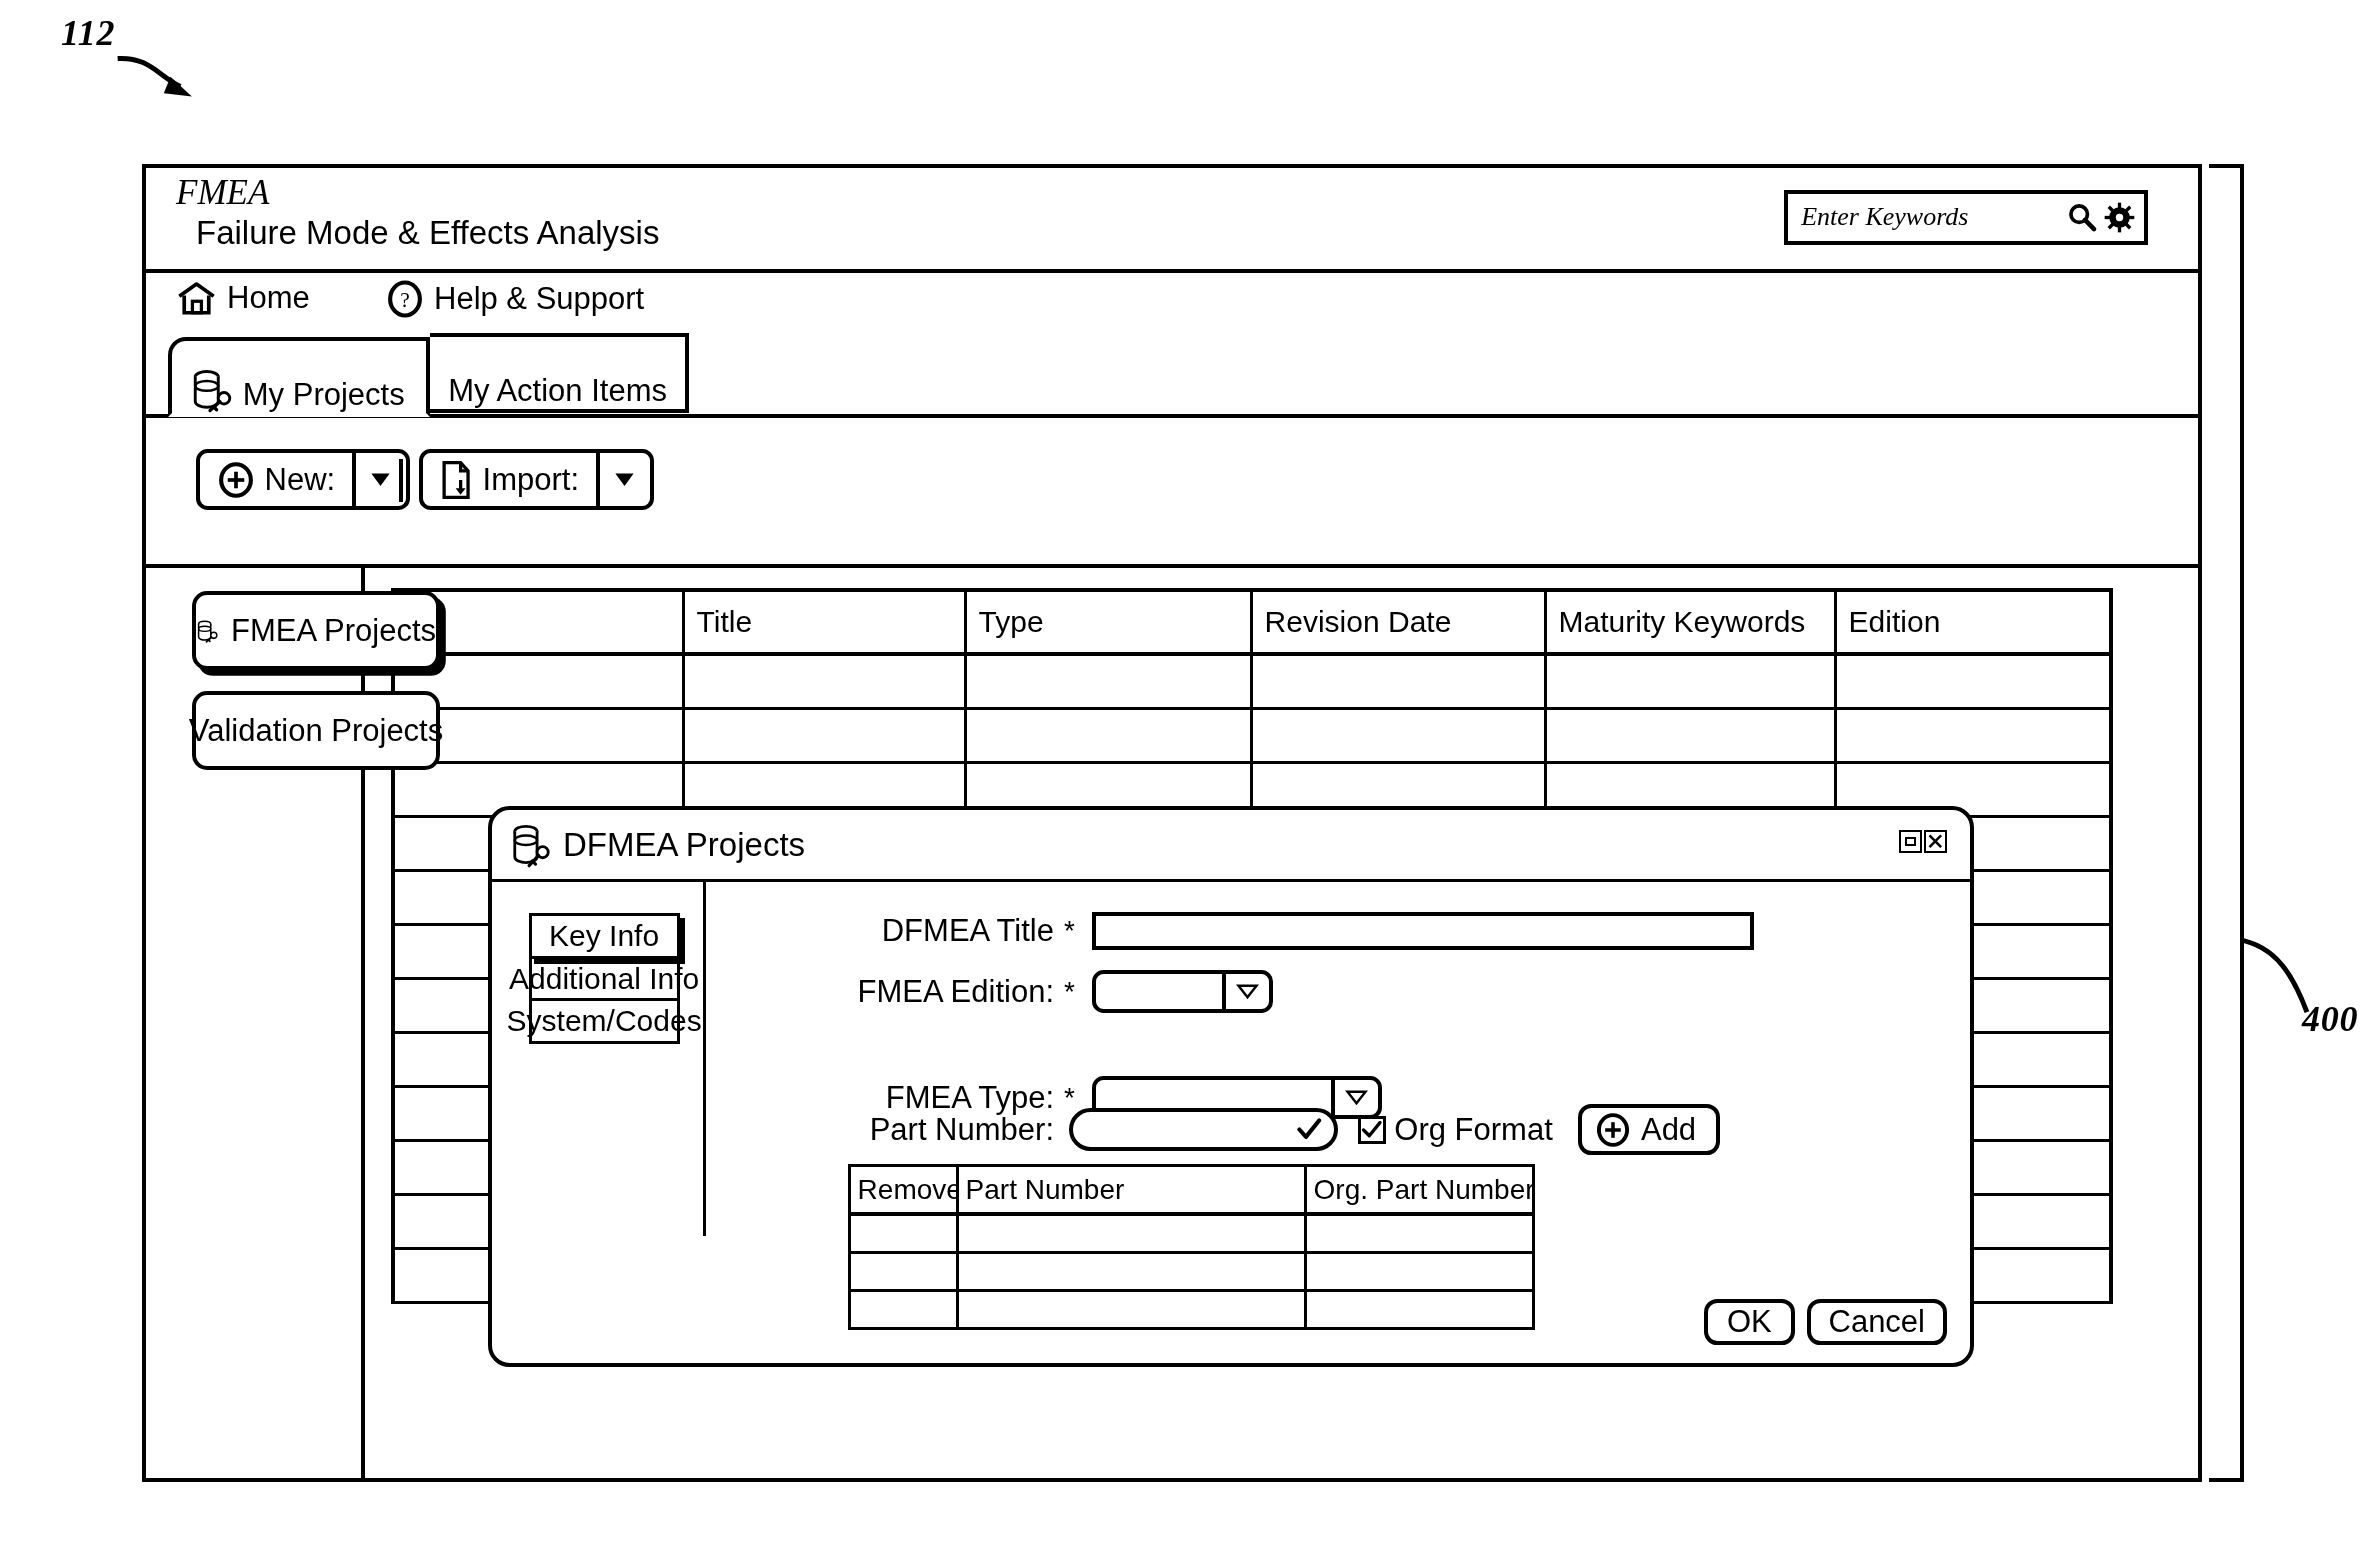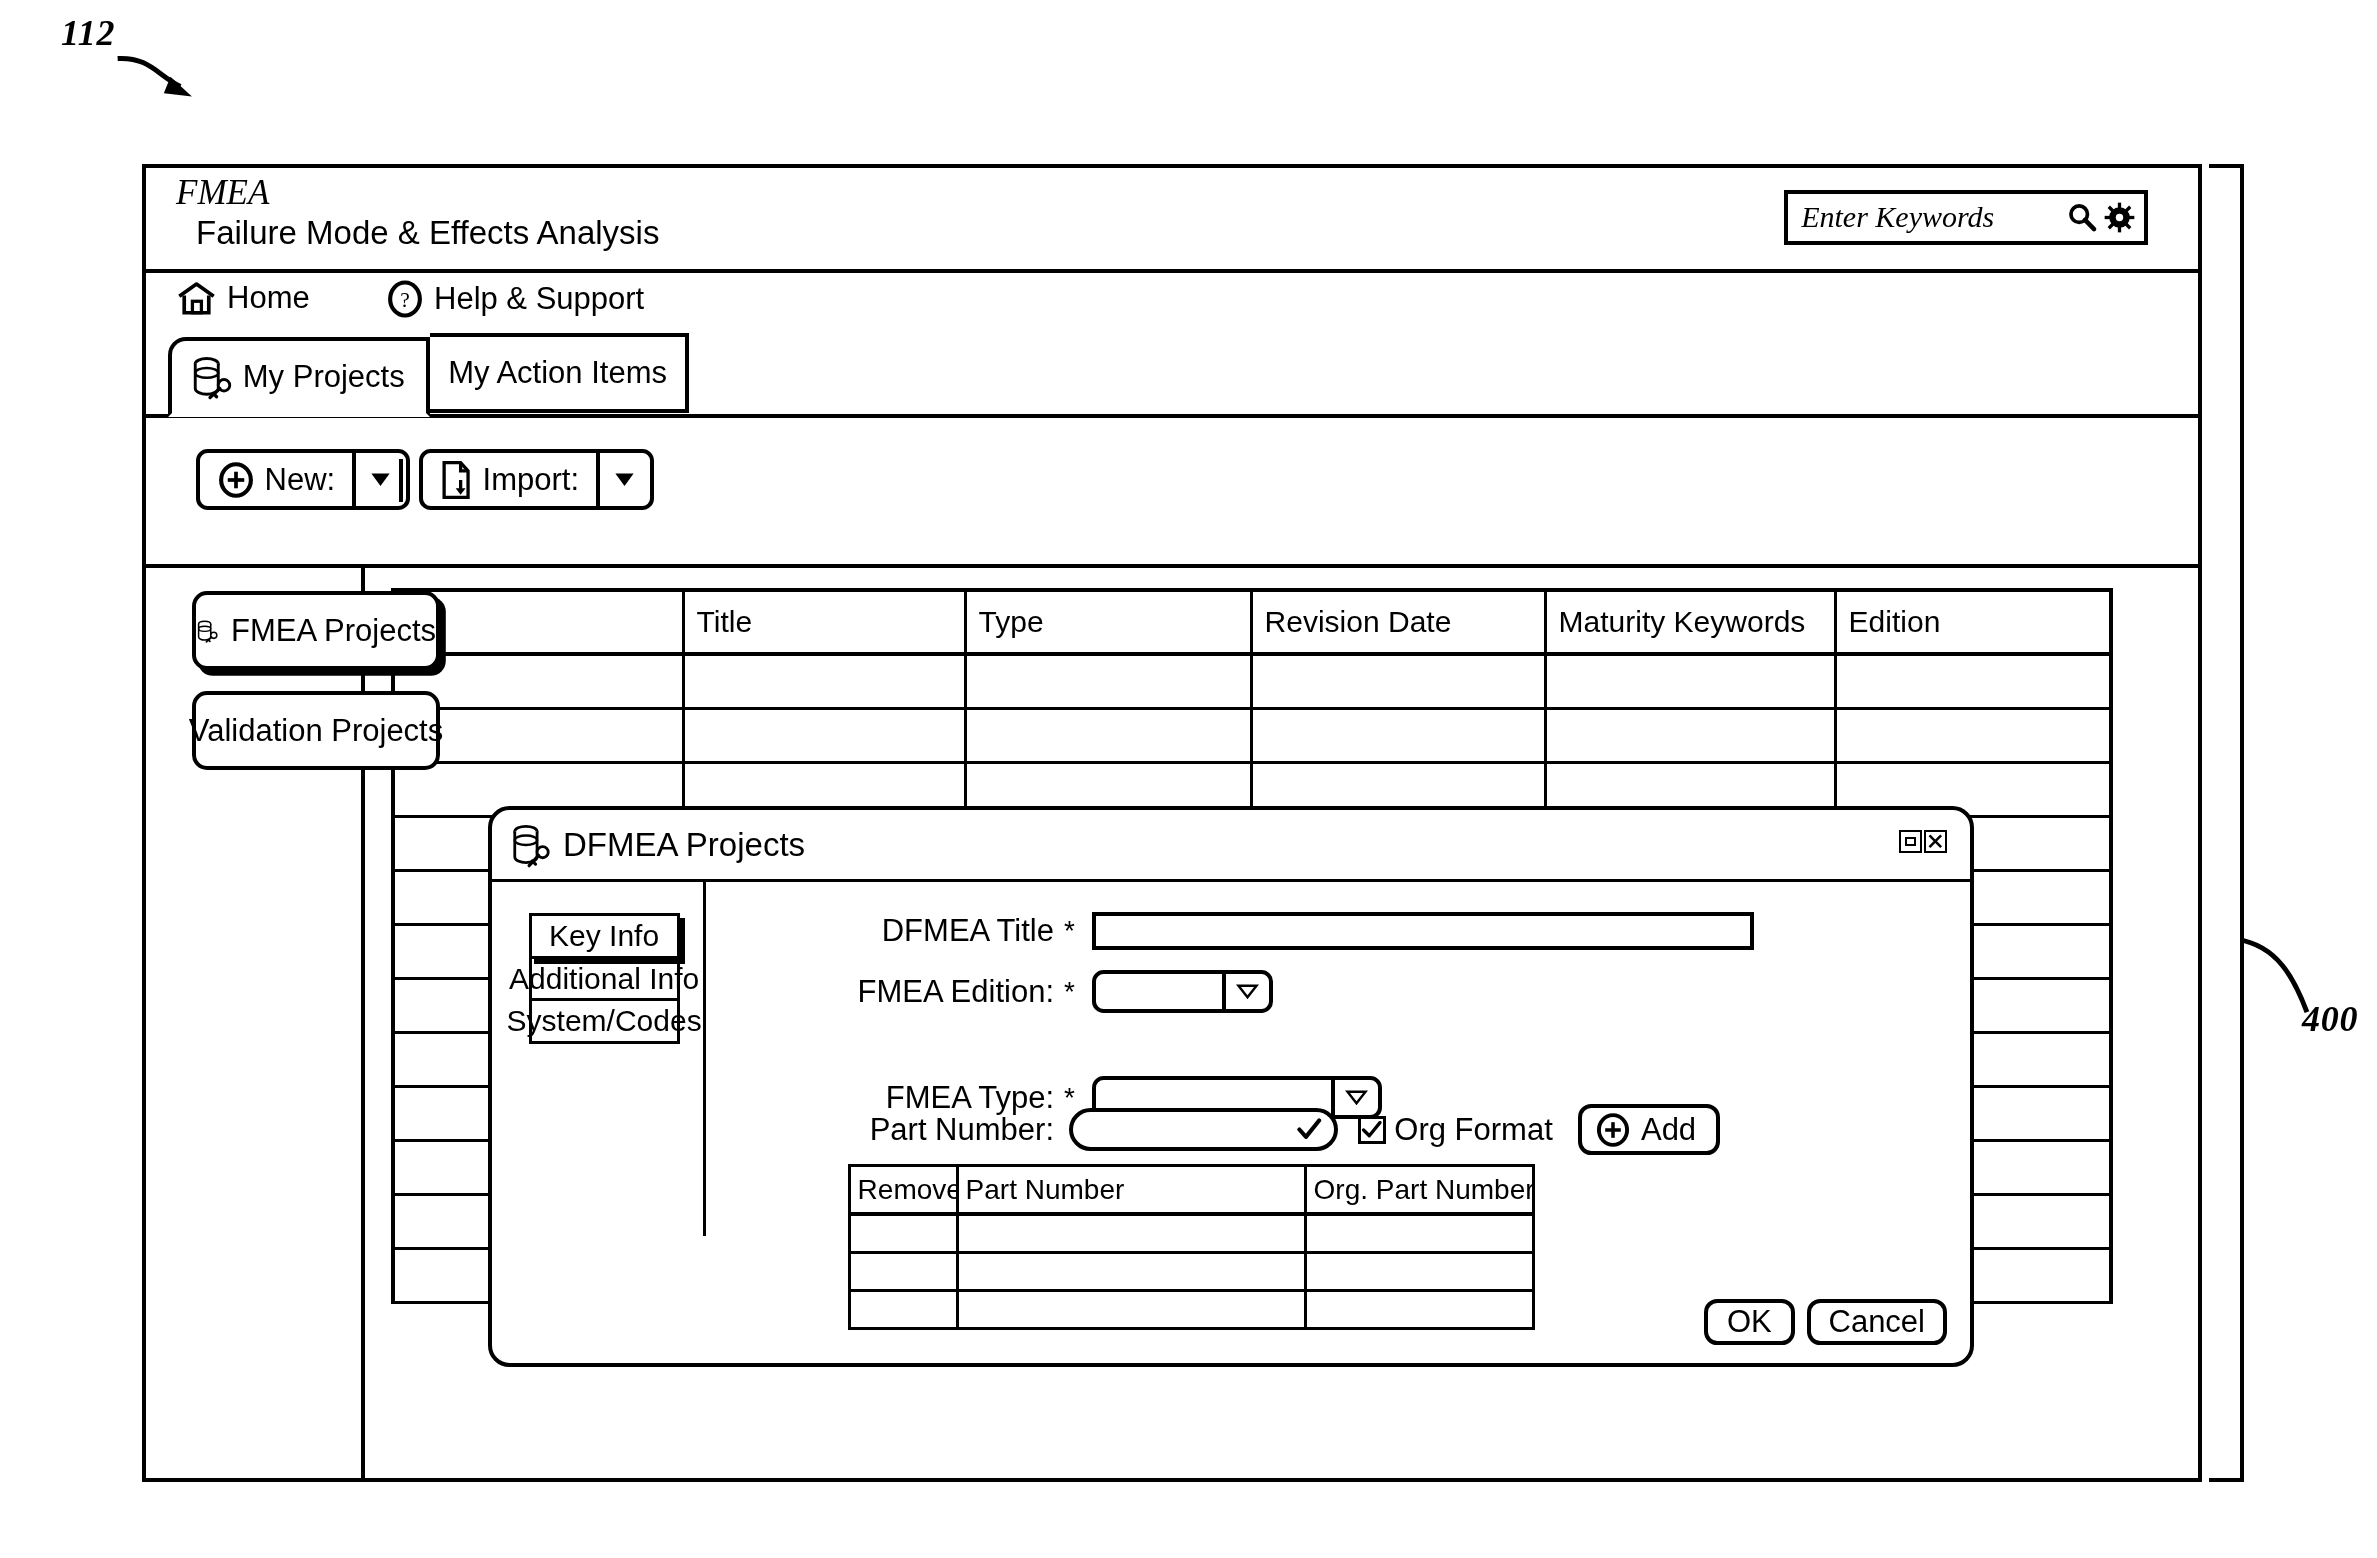--- a/index.html
+++ b/index.html
@@ -86,21 +86,21 @@
     box-sizing: border-box;
     display: flex;
     align-items: center;
     padding: 0 8.3px 0 13.2px;
     background: #fff;
   }
   #search-input {
     border: none;
     outline: none;
     flex: 1;
-    font-size: 30px;
+    font-size: 26px;
     font-style: italic;
     font-family: "Liberation Serif", serif;
     background: transparent;
     color: #000;
     padding: 0;
     min-width: 0;
   }
   #search-input::placeholder { color: #000; opacity: 1; }
   .search-icons { display: flex; align-items: center; gap: 3.3px; }
 
@@ -129,21 +129,21 @@
     left: 21.5px;
     top: 60px;
     display: flex;
     align-items: flex-end;
   }
   .tab {
     box-sizing: border-box;
     border: 4.1px solid #000;
     background: #fff;
     display: flex;
-    align-items: center;
+    align-items: flex-end;
     gap: 8.3px;
     font-size: 31px;
     height: 80px;
     padding: 0 18px;
     white-space: nowrap;
     cursor: pointer;
   }
   .tab.active {
     border-top-left-radius: 18px;
     border-bottom: 4.1px solid #fff;

